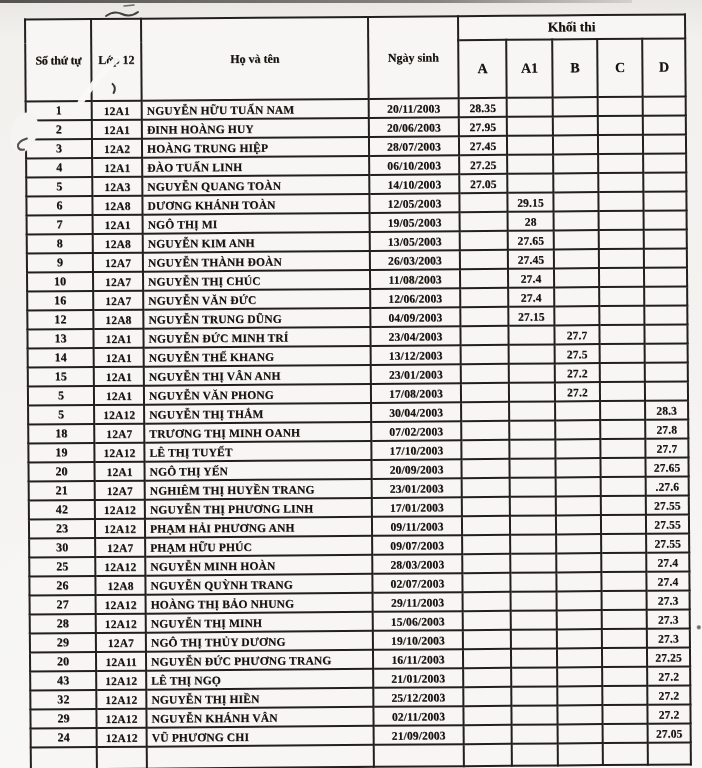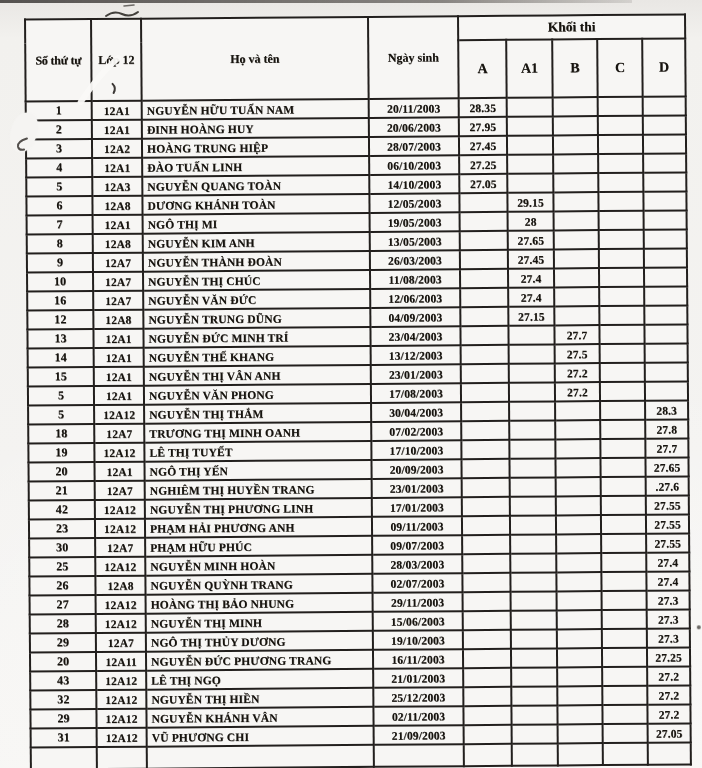--- a/index.html
+++ b/index.html
@@ -490,21 +490,21 @@
             <td class="cell-class">12A12</td>
             <td class="cell-name">NGUYỄN KHÁNH VÂN</td>
             <td class="cell-dob">02/11/2003</td>
             <td class="cell-score-a"></td>
             <td class="cell-score-a1"></td>
             <td class="cell-score-b"></td>
             <td class="cell-score-c"></td>
             <td class="cell-score-d">27.2</td>
           </tr>
           <tr>
-            <td class="cell-stt">31</td>
+            <td class="cell-stt">24</td>
             <td class="cell-class">12A12</td>
             <td class="cell-name">VŨ PHƯƠNG CHI</td>
             <td class="cell-dob">21/09/2003</td>
             <td class="cell-score-a"></td>
             <td class="cell-score-a1"></td>
             <td class="cell-score-b"></td>
             <td class="cell-score-c"></td>
             <td class="cell-score-d">27.05</td>
           </tr>
         </tbody>

